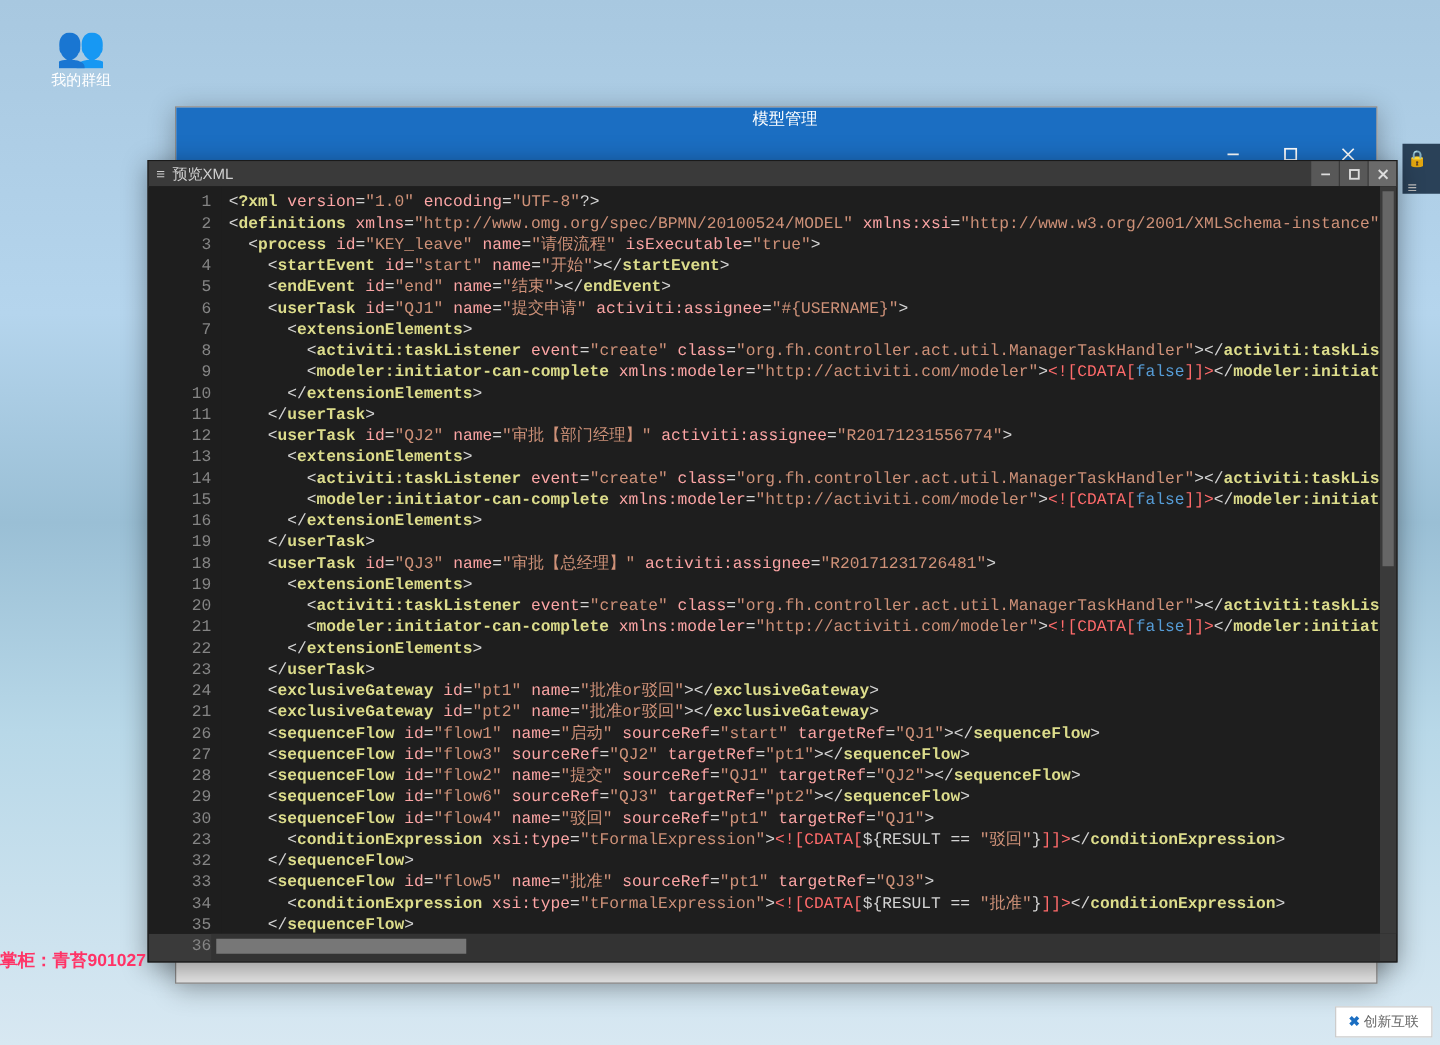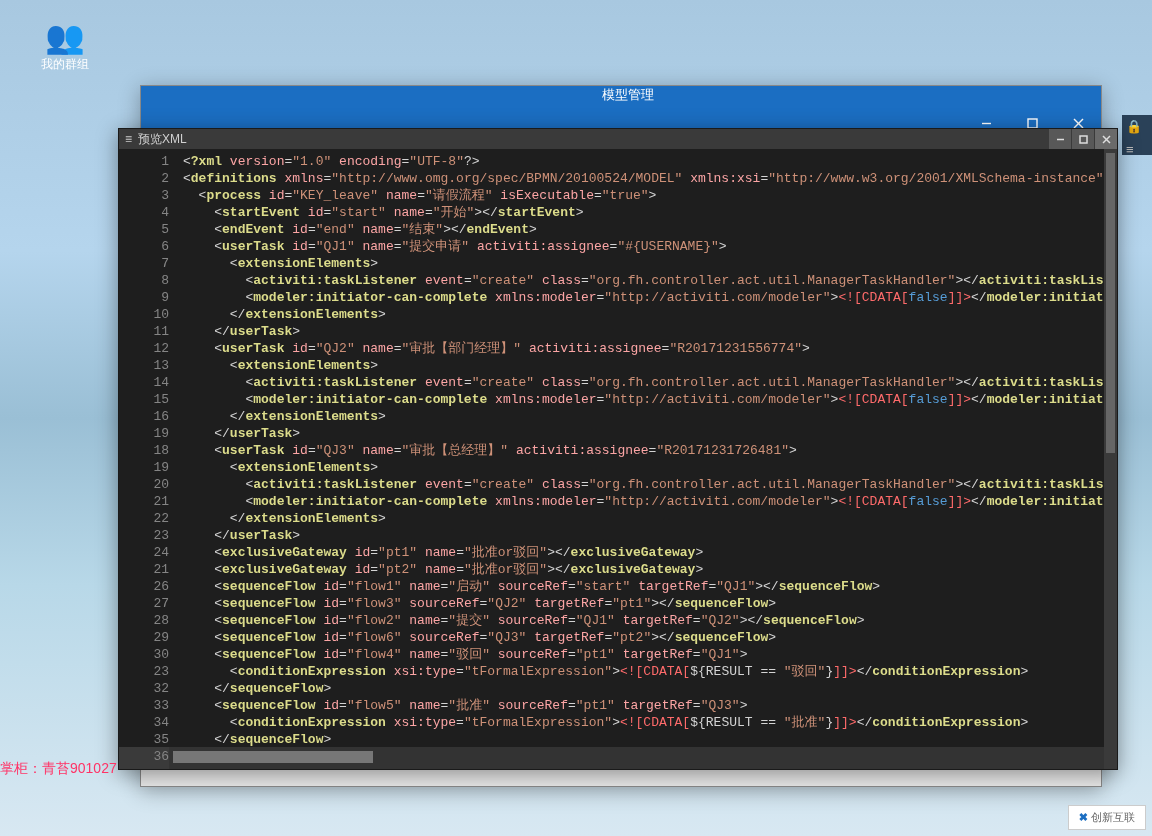--- a/index.html
+++ b/index.html
@@ -1,19 +1,19 @@
 <!DOCTYPE html>
 <html><head>
 <meta charset="utf-8">
 <style>
 html,body{margin:0;padding:0;width:1152px;height:836px;overflow:hidden;font-family:"Microsoft YaHei",Arial,sans-serif;}
 .desktop{position:relative;width:1152px;height:836px;background:linear-gradient(to bottom,#a8c8e0 0%,#b5d5ed 30%,#9abfd5 50%,#b8d8e8 70%,#d8e8f2 100%);}
 .desktop-icon{position:absolute;top:18px;left:35px;width:60px;text-align:center;color:#fff;font-size:12px;cursor:pointer;}
 .desktop-icon .glyph{font-size:32px;color:#ddd;}
-.watermark-left{position:absolute;bottom:58px;left:0;color:#ff3366;font-size:14px;font-weight:normal;}
+.watermark-left{position:absolute;bottom:58px;left:0;color:#ff3366;font-size:14px;font-weight:bold;}
 .watermark-right{position:absolute;bottom:6px;right:6px;background:#fff;border:1px solid #ccc;padding:4px 10px;font-size:11px;color:#666;text-align:center;}
 
 .outer-window{position:absolute;top:85px;left:140px;width:960px;height:700px;background:#e8e8e8;border:1px solid #888;box-shadow:0 4px 20px rgba(0,0,0,0.3);}
 .outer-title{height:52px;background:#1b6ec2;display:flex;align-items:center;color:#fff;flex-direction:column;}
 .outer-title .title-text{margin-left:14px;font-size:13px;}
 .outer-title .ctrls{margin-left:auto;display:flex;}
 .outer-title .ctrl{width:46px;height:38px;display:flex;align-items:center;justify-content:center;cursor:pointer;}
 .outer-title .ctrl svg{width:11px;height:11px;stroke:#fff;fill:none;stroke-width:1.4;}
 
 .inner-window{position:absolute;top:128px;left:118px;width:998px;height:640px;background:#3a3a3a;border:1px solid #1a1a1a;box-shadow:0 4px 20px rgba(0,0,0,0.4);}

